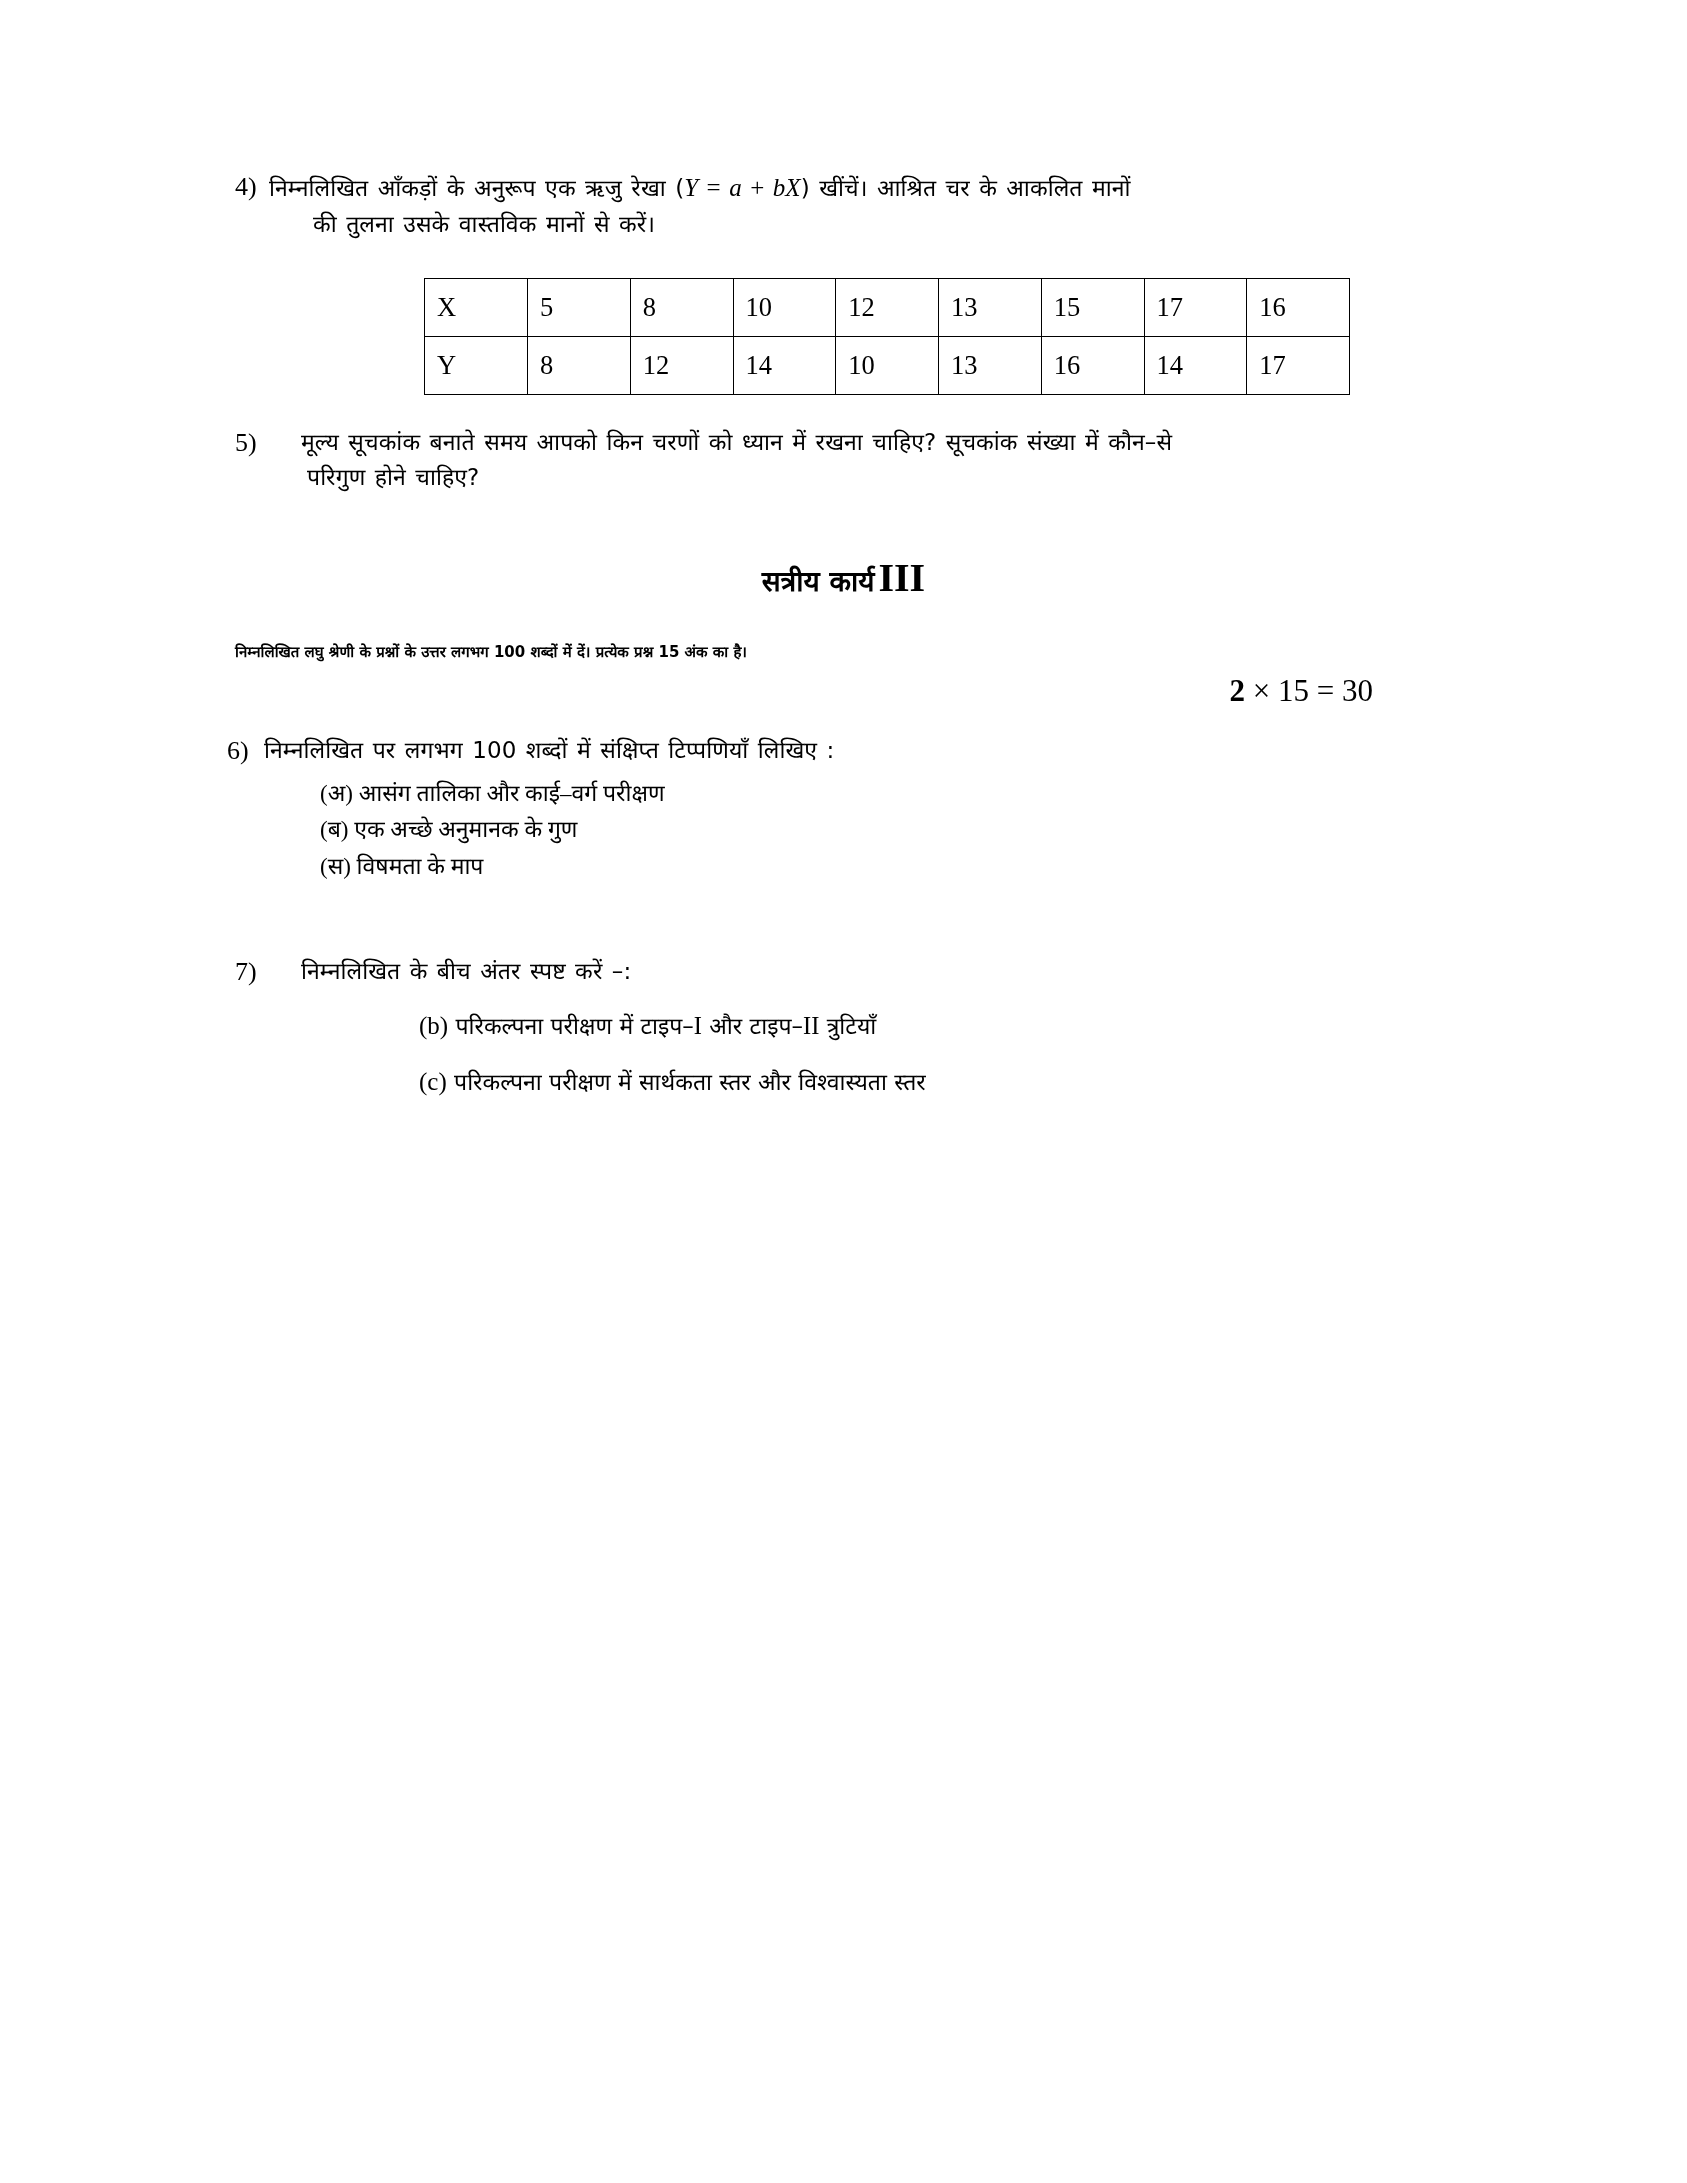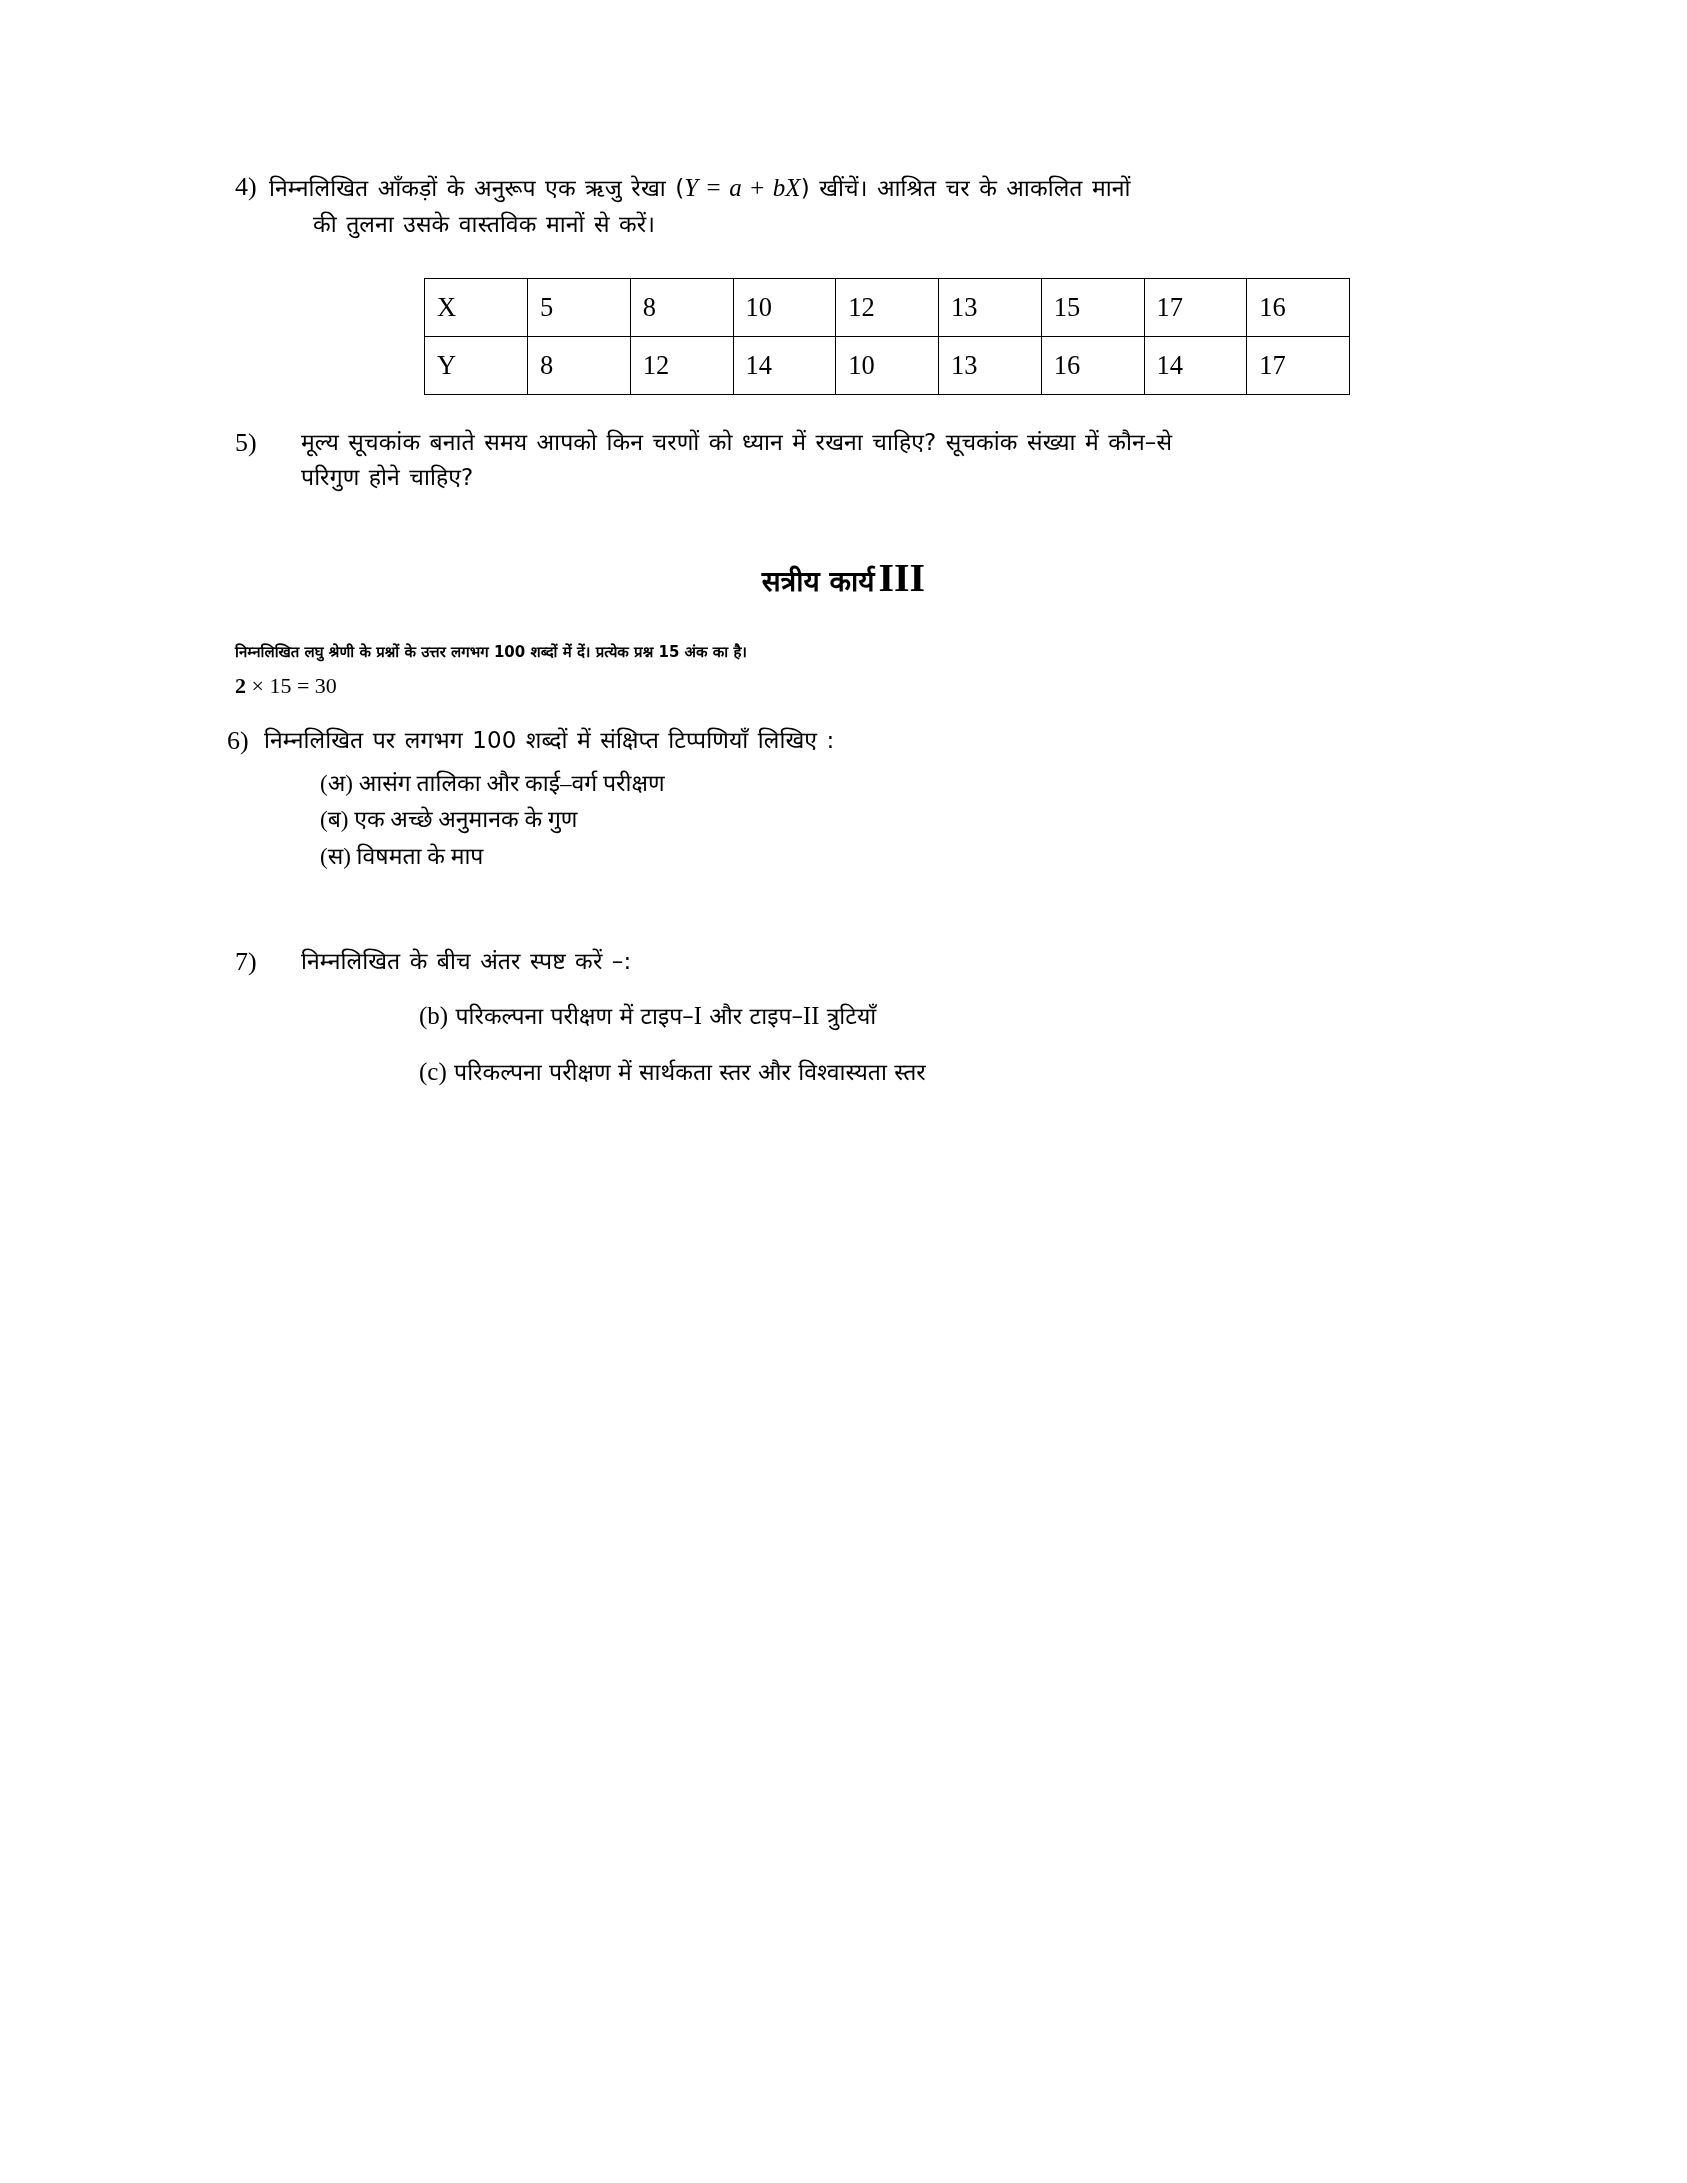--- a/index.html
+++ b/index.html
@@ -83,21 +83,21 @@
     vertical-align: middle;
     font-family: "Liberation Serif", "DejaVu Serif", serif;
     font-size: 26.5px;
     line-height: 1;
   }
   table.xy td.label { width: 90px; }
 
   
   #q5 { margin-top: 30px; }
   #q5 .qnum { width: 66px; }
-  #q5 .l2 { margin-left: 0; }
+  #q5 .l2 { margin-left: 6px; }
 
   
   .section-head {
     text-align: center;
     margin-top: 60px;
     font-family: "DejaVu Sans", "Liberation Sans", sans-serif;
     font-weight: bold;
     font-size: 28px;
   }
   .section-head .roman {
@@ -110,23 +110,24 @@
   .instruction {
     margin-top: 41px;
     font-family: "DejaVu Sans", "Liberation Sans", sans-serif;
     font-weight: bold;
     font-size: 15px;
     line-height: 1.45;
     white-space: nowrap;
   }
   .marks {
     margin-top: 9.3px;
+    text-align: right;
     padding-right: 79px;
     font-family: "Liberation Serif", "DejaVu Serif", serif;
-    font-size: 22px;
+    font-size: 31px;
   }
   .marks .b { font-weight: bold; }
 
   
   #q6 { margin-top: 24px; margin-left: -8px; }
   #q6 .qnum { width: 37px; }
   .sublist { margin-top: 10.6px; }
   .subitem {
     margin-left: 56px;
     margin-top: 4px;

